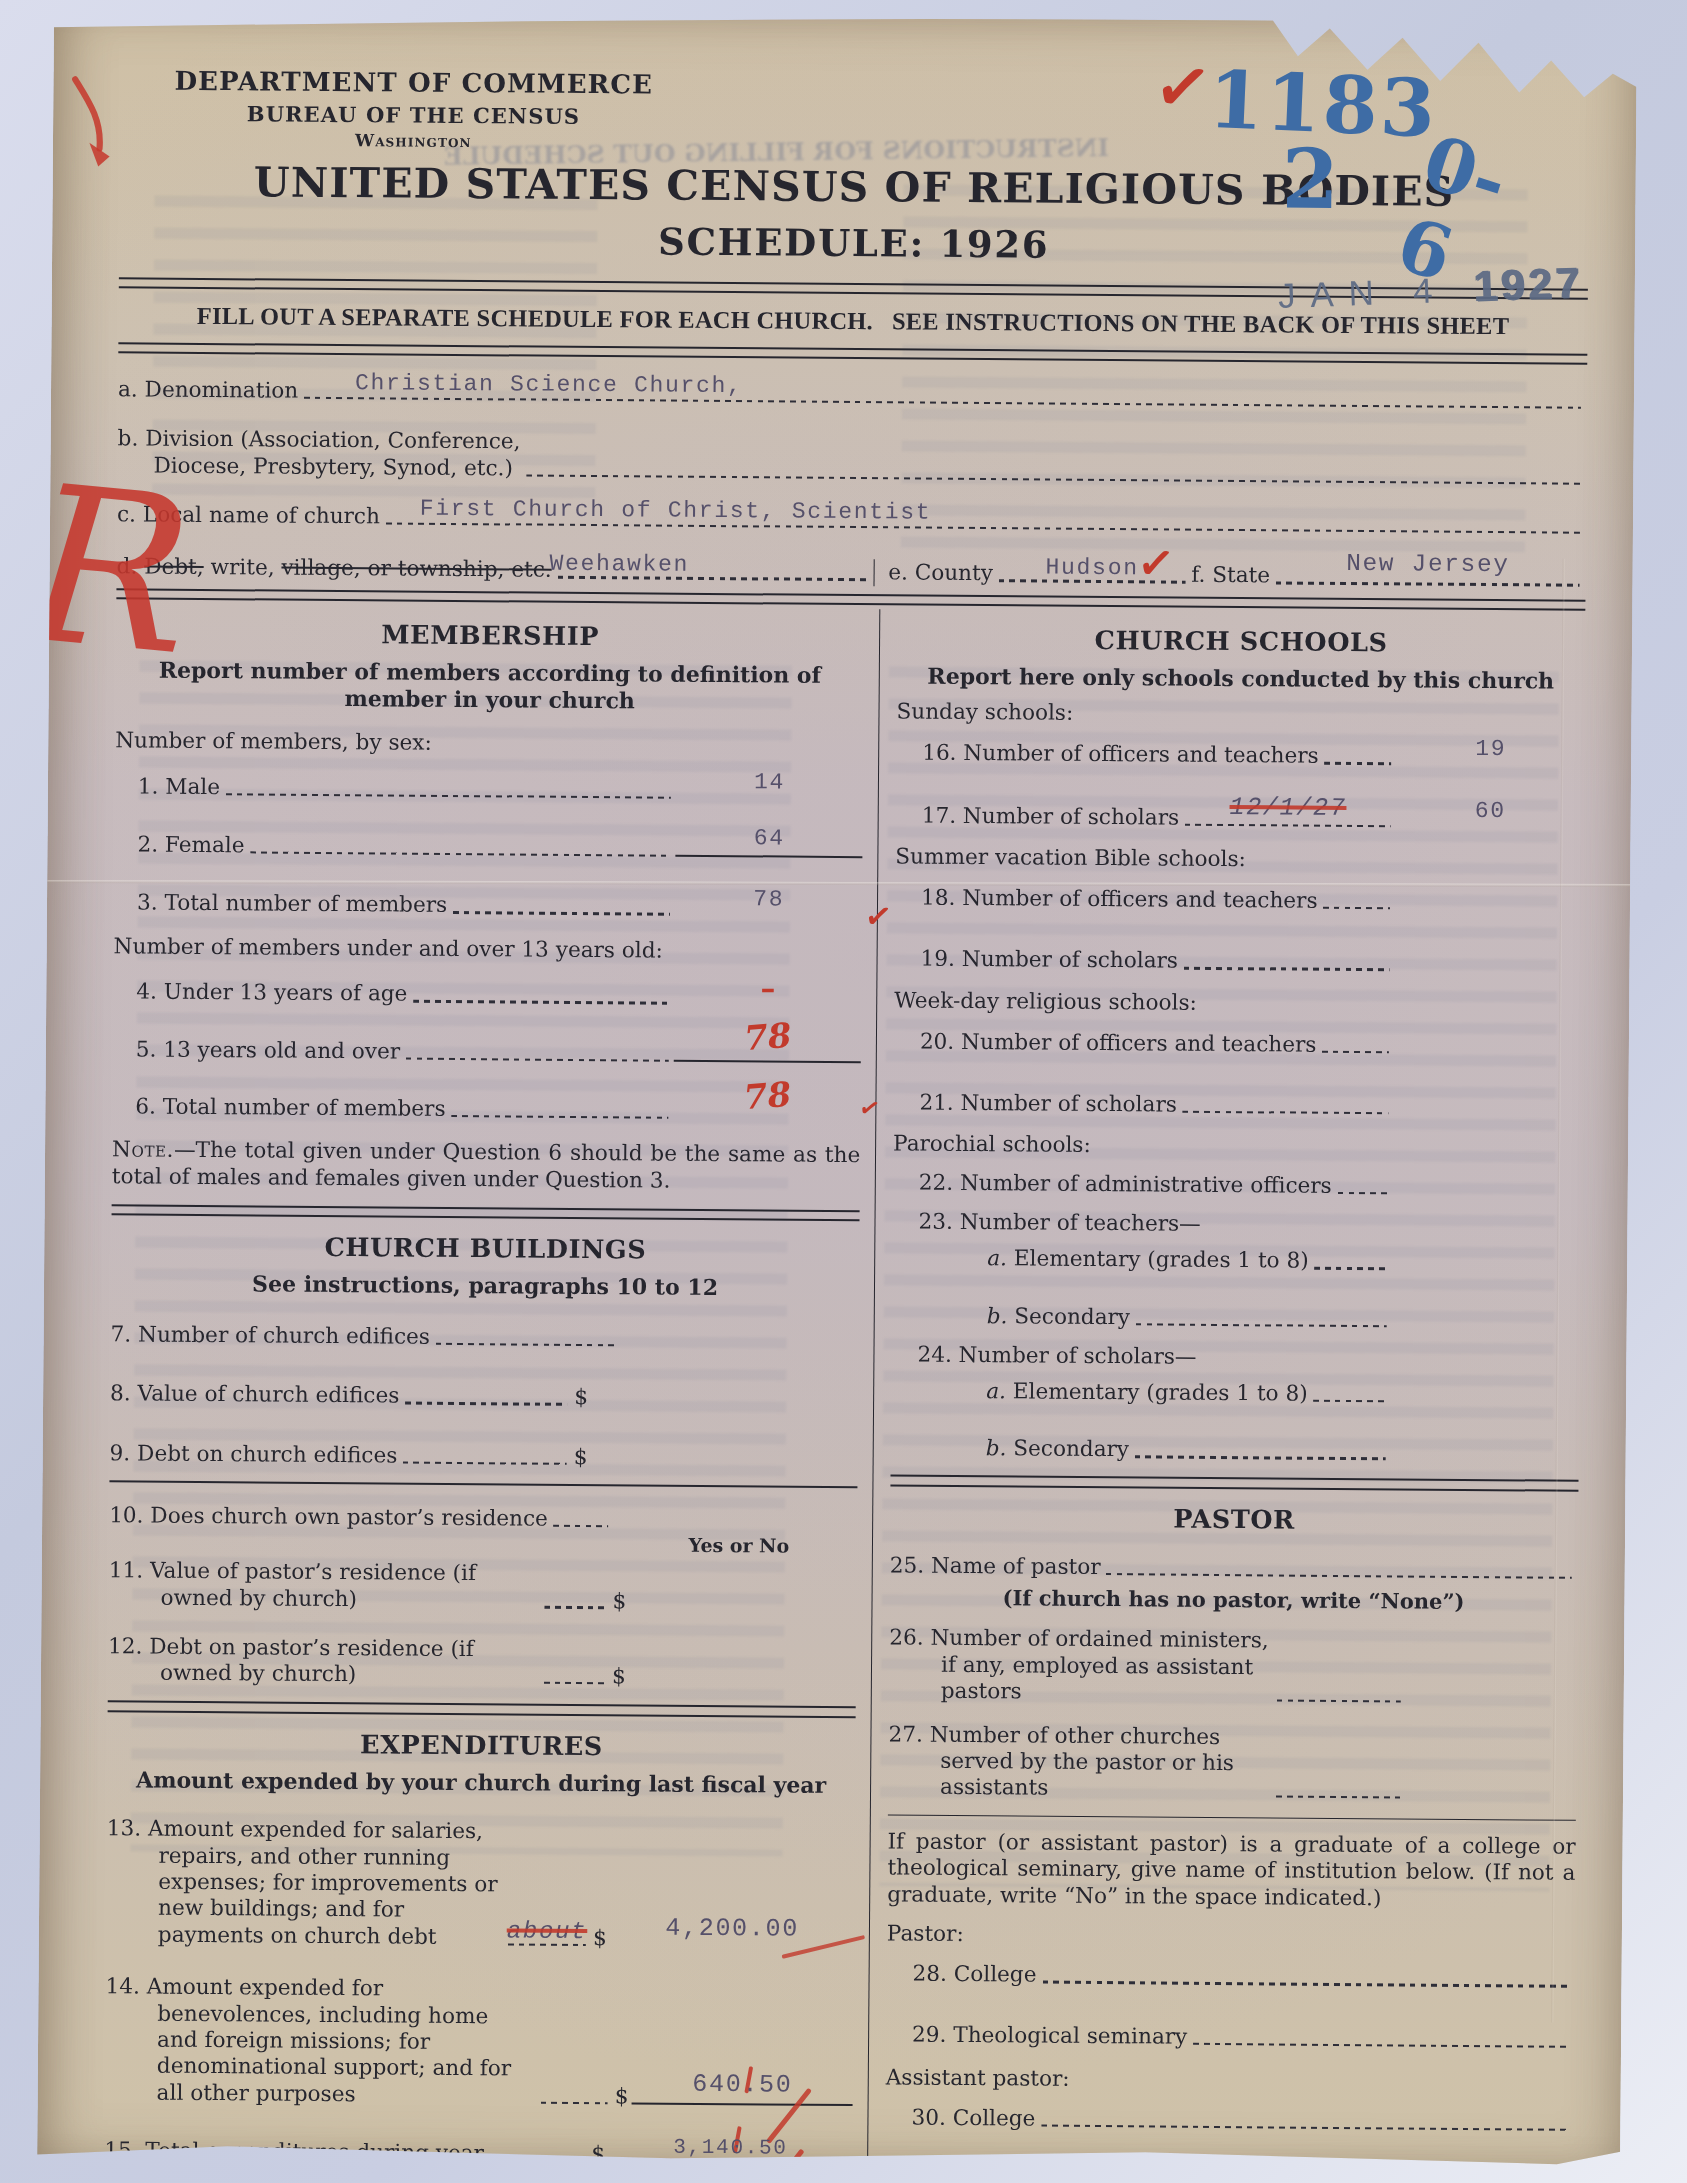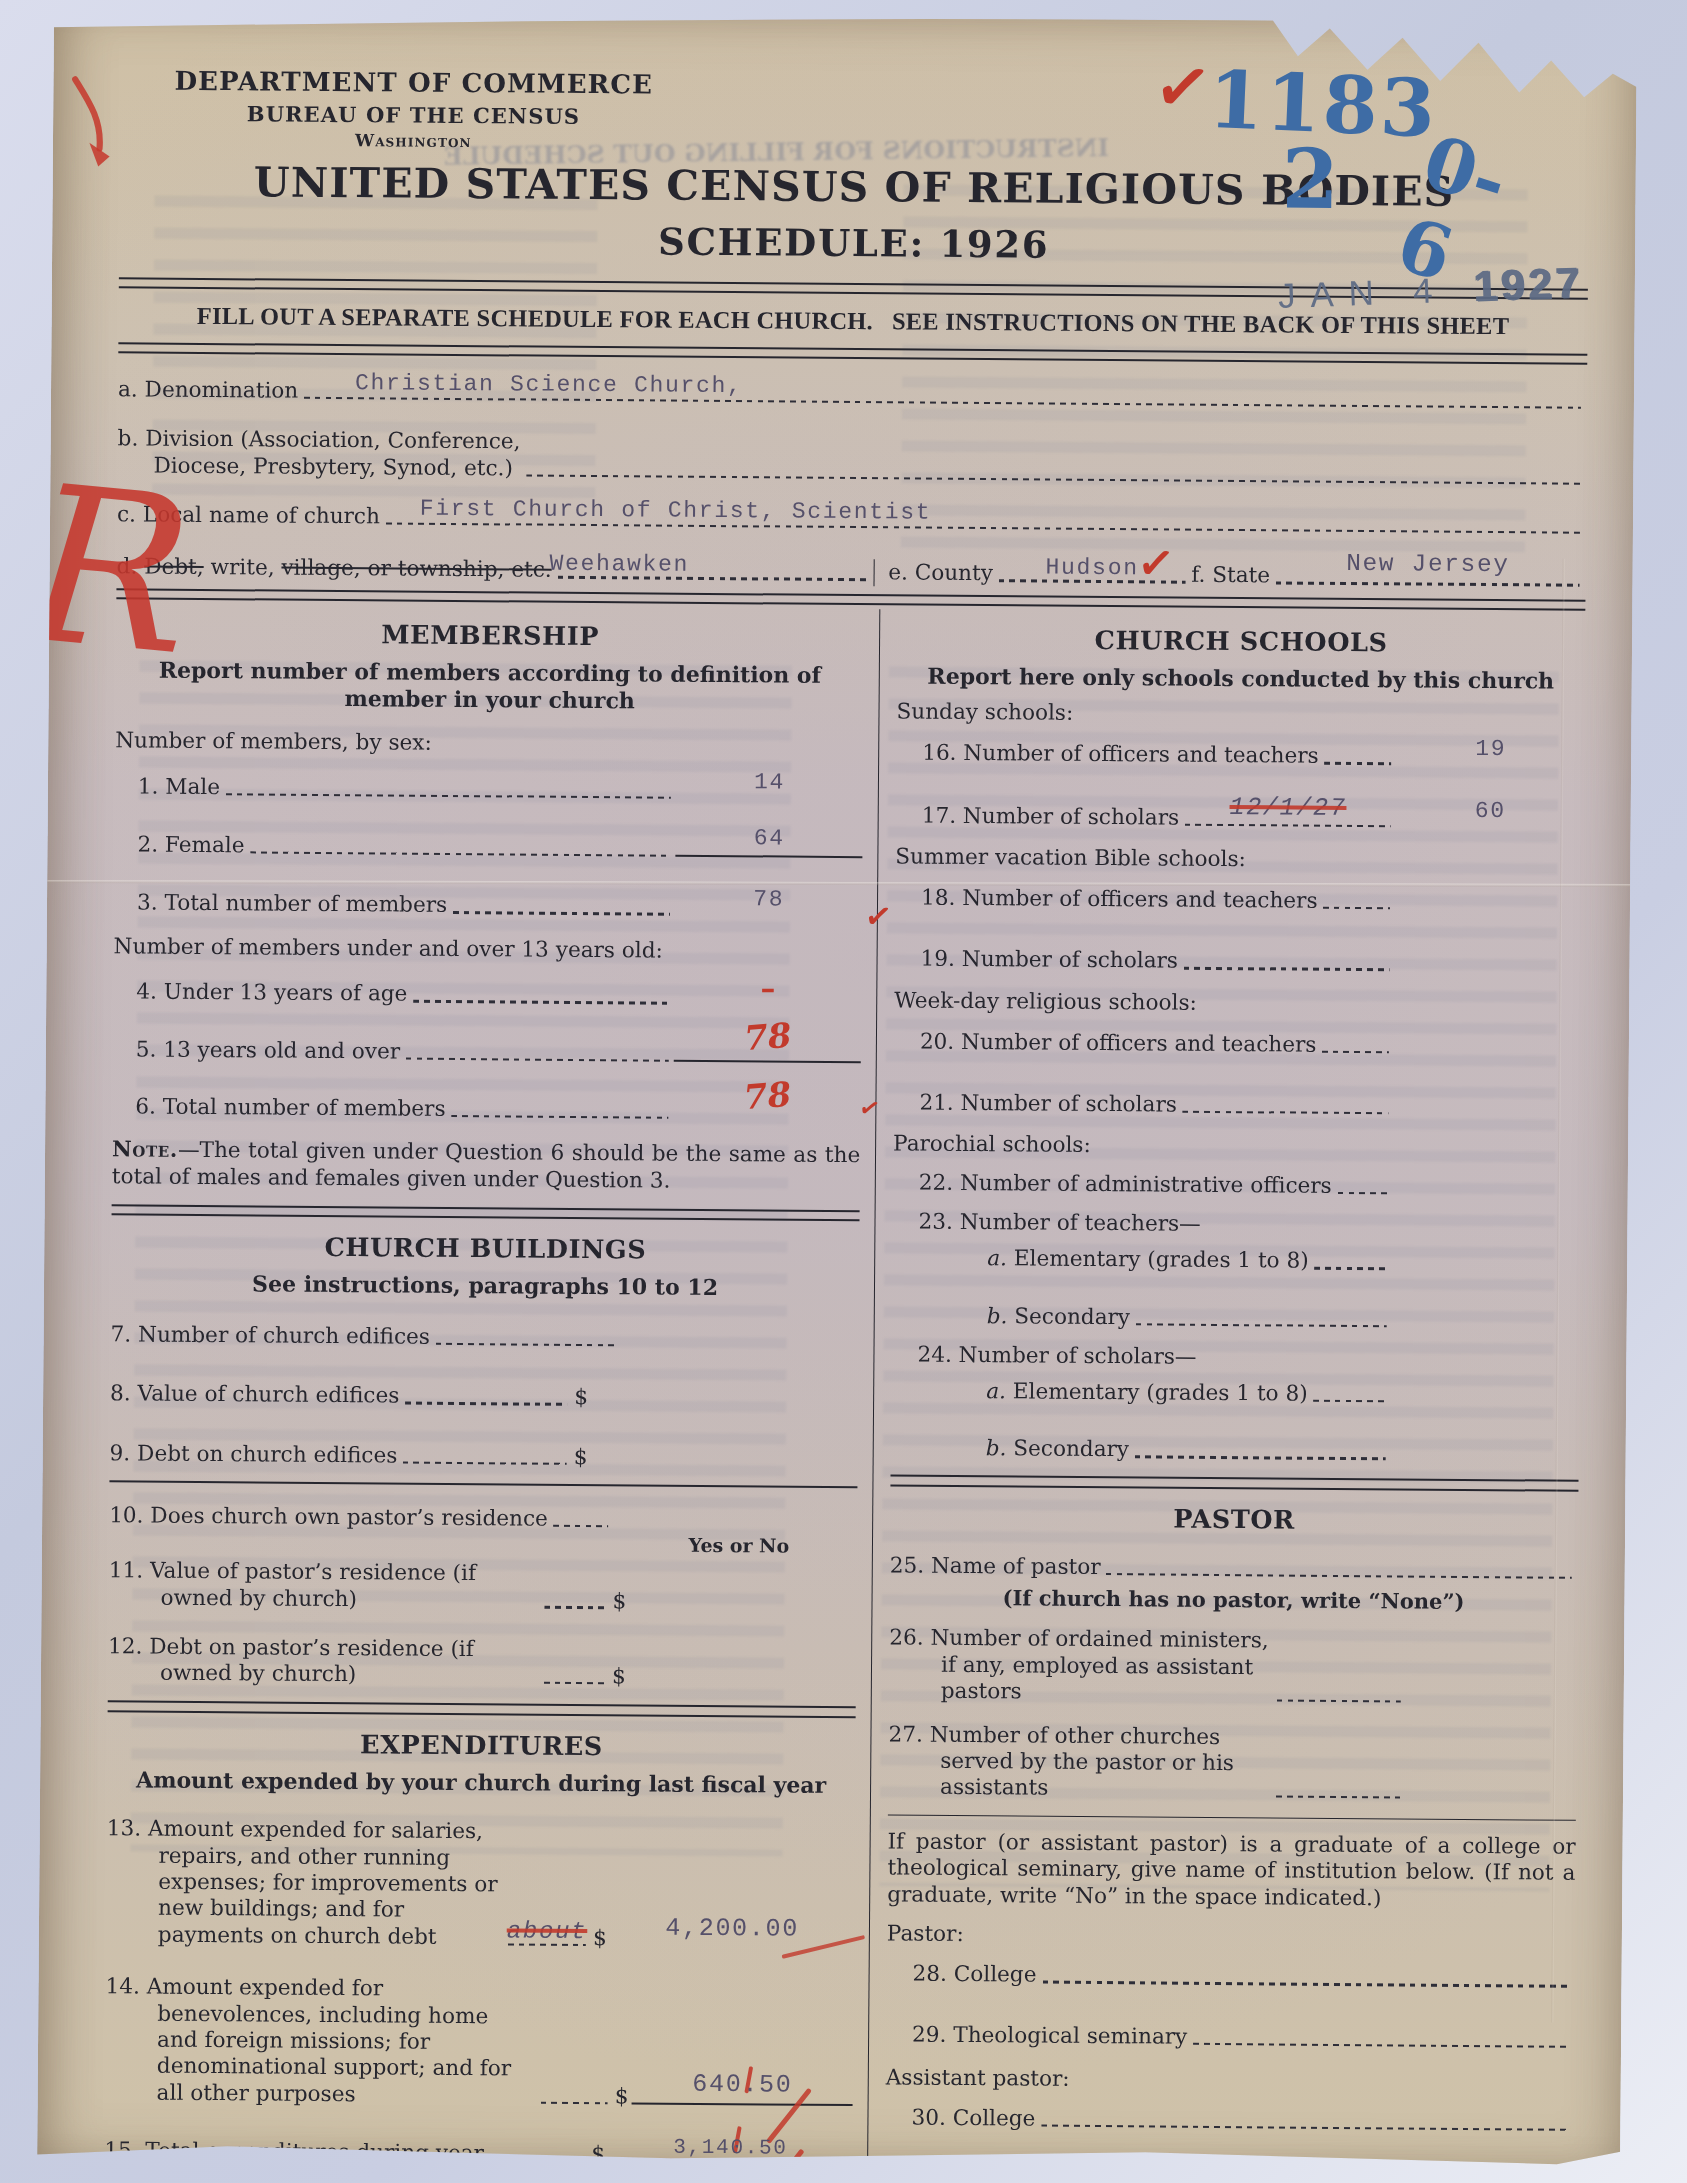--- a/index.html
+++ b/index.html
@@ -249,21 +249,21 @@
         </div>
         <div class="row" style="margin-top:31px;">
           <span class="lbl" style="padding-left:23px;">6. Total number of members</span>
           <span class="lead"></span>
           <span class="ans"><span class="dashseg"></span>
             <span class="rh tv" style="font-size:34px;font-style:italic;transform:translateX(-50%) rotate(-5deg);">78</span>
             <span class="rcheck" style="right:-19.3px;top:-27px;font-size:24px;transform:rotate(14deg);">✓</span></span>
         </div>
 
         <div class="note">
-          <span class="sc" style="font-weight:bold;letter-spacing:0.6px;">Note.</span><span>—The total given under Question 6 should be the same as the total of males and females given under Question 3.</span>
+          <span class="sc" style="font-weight:normal;letter-spacing:0.6px;">Note.</span><span>—The total given under Question 6 should be the same as the total of males and females given under Question 3.</span>
         </div>
 
         <div class="drule" style="margin-top:14.8px;"></div>
 
         <div class="sechead">CHURCH BUILDINGS</div>
         <div class="subhead">See instructions, paragraphs 10 to 12</div>
 
         <div class="row" style="margin-top:25px;">
           <span class="lbl">7. Number of church edifices</span>
           <span class="lead"></span>

